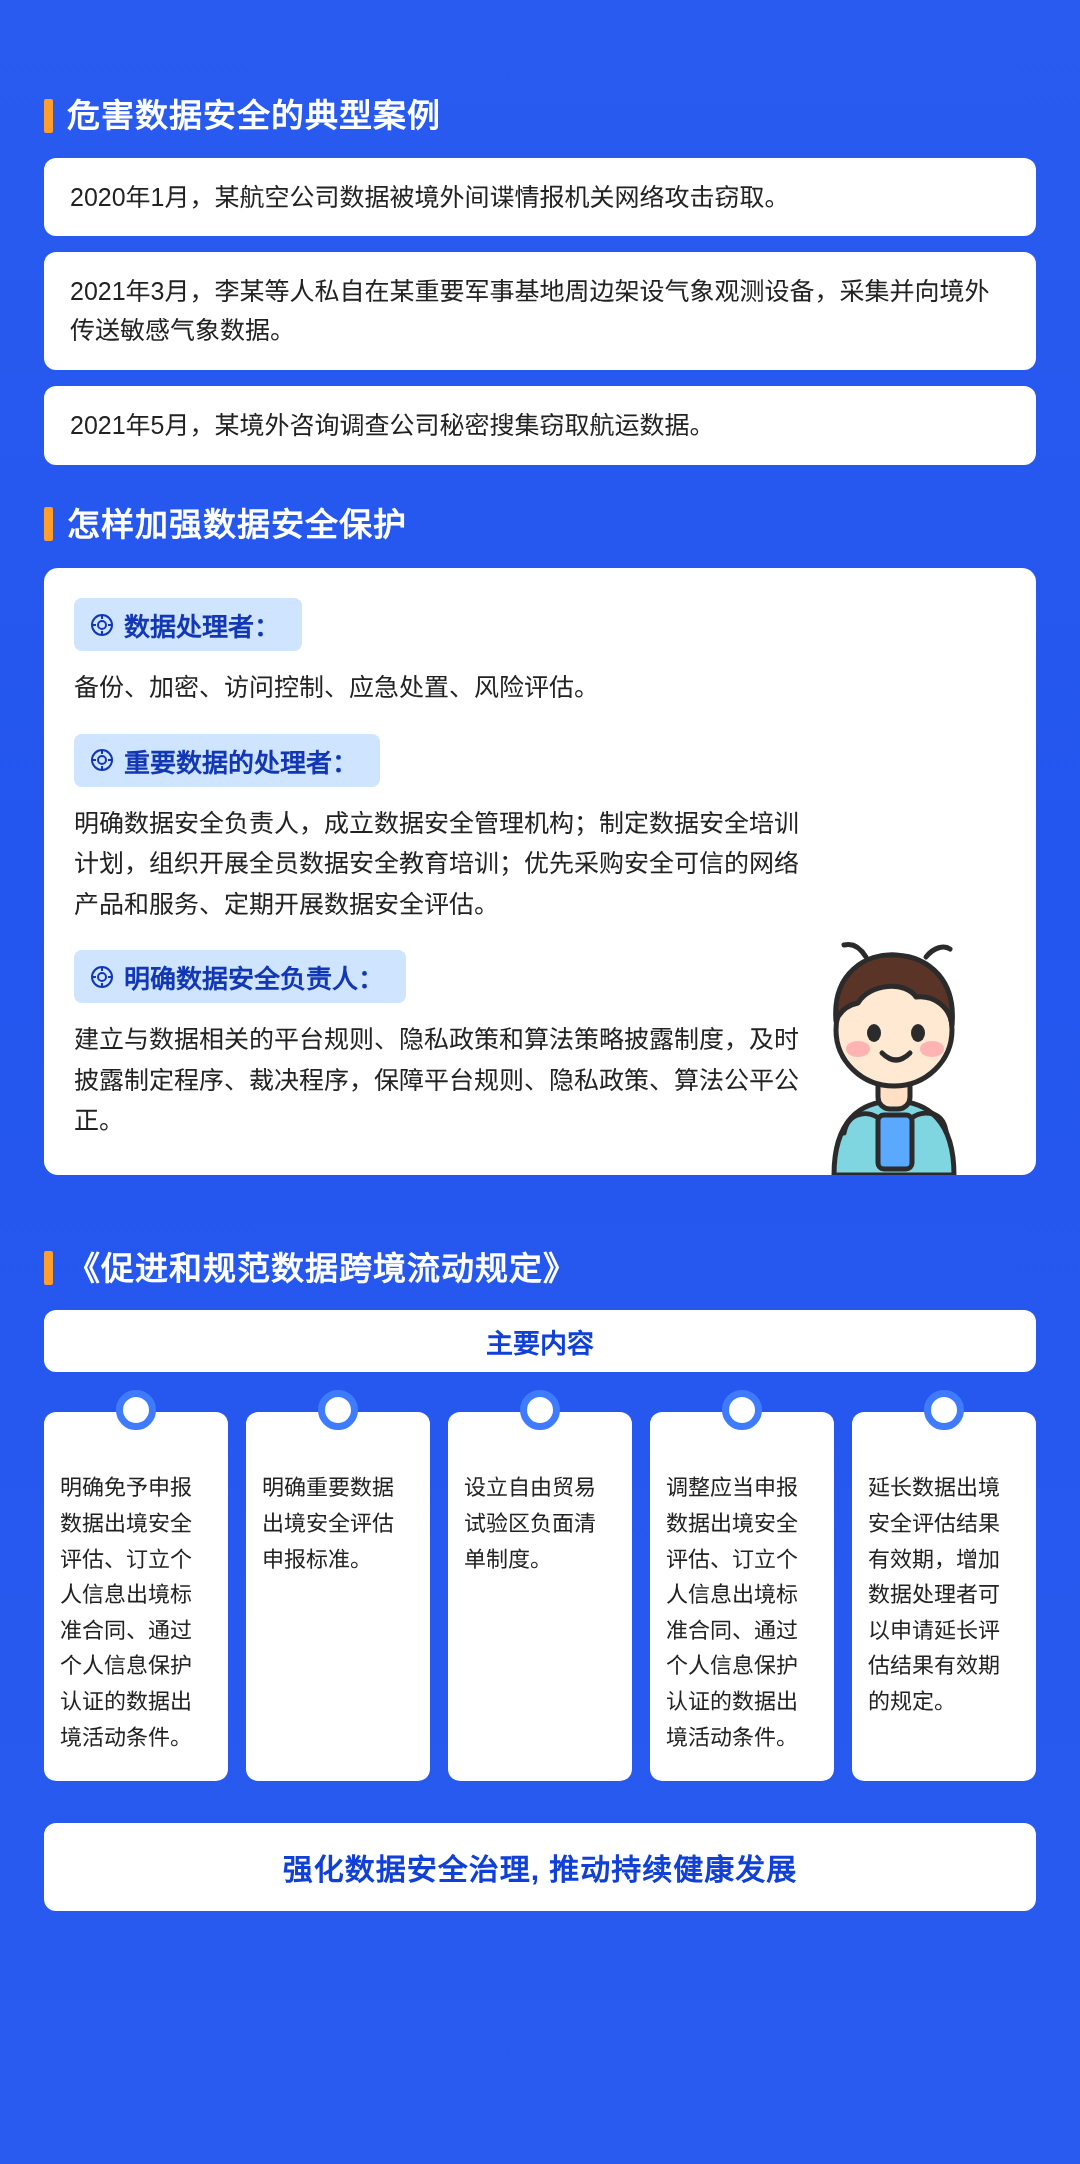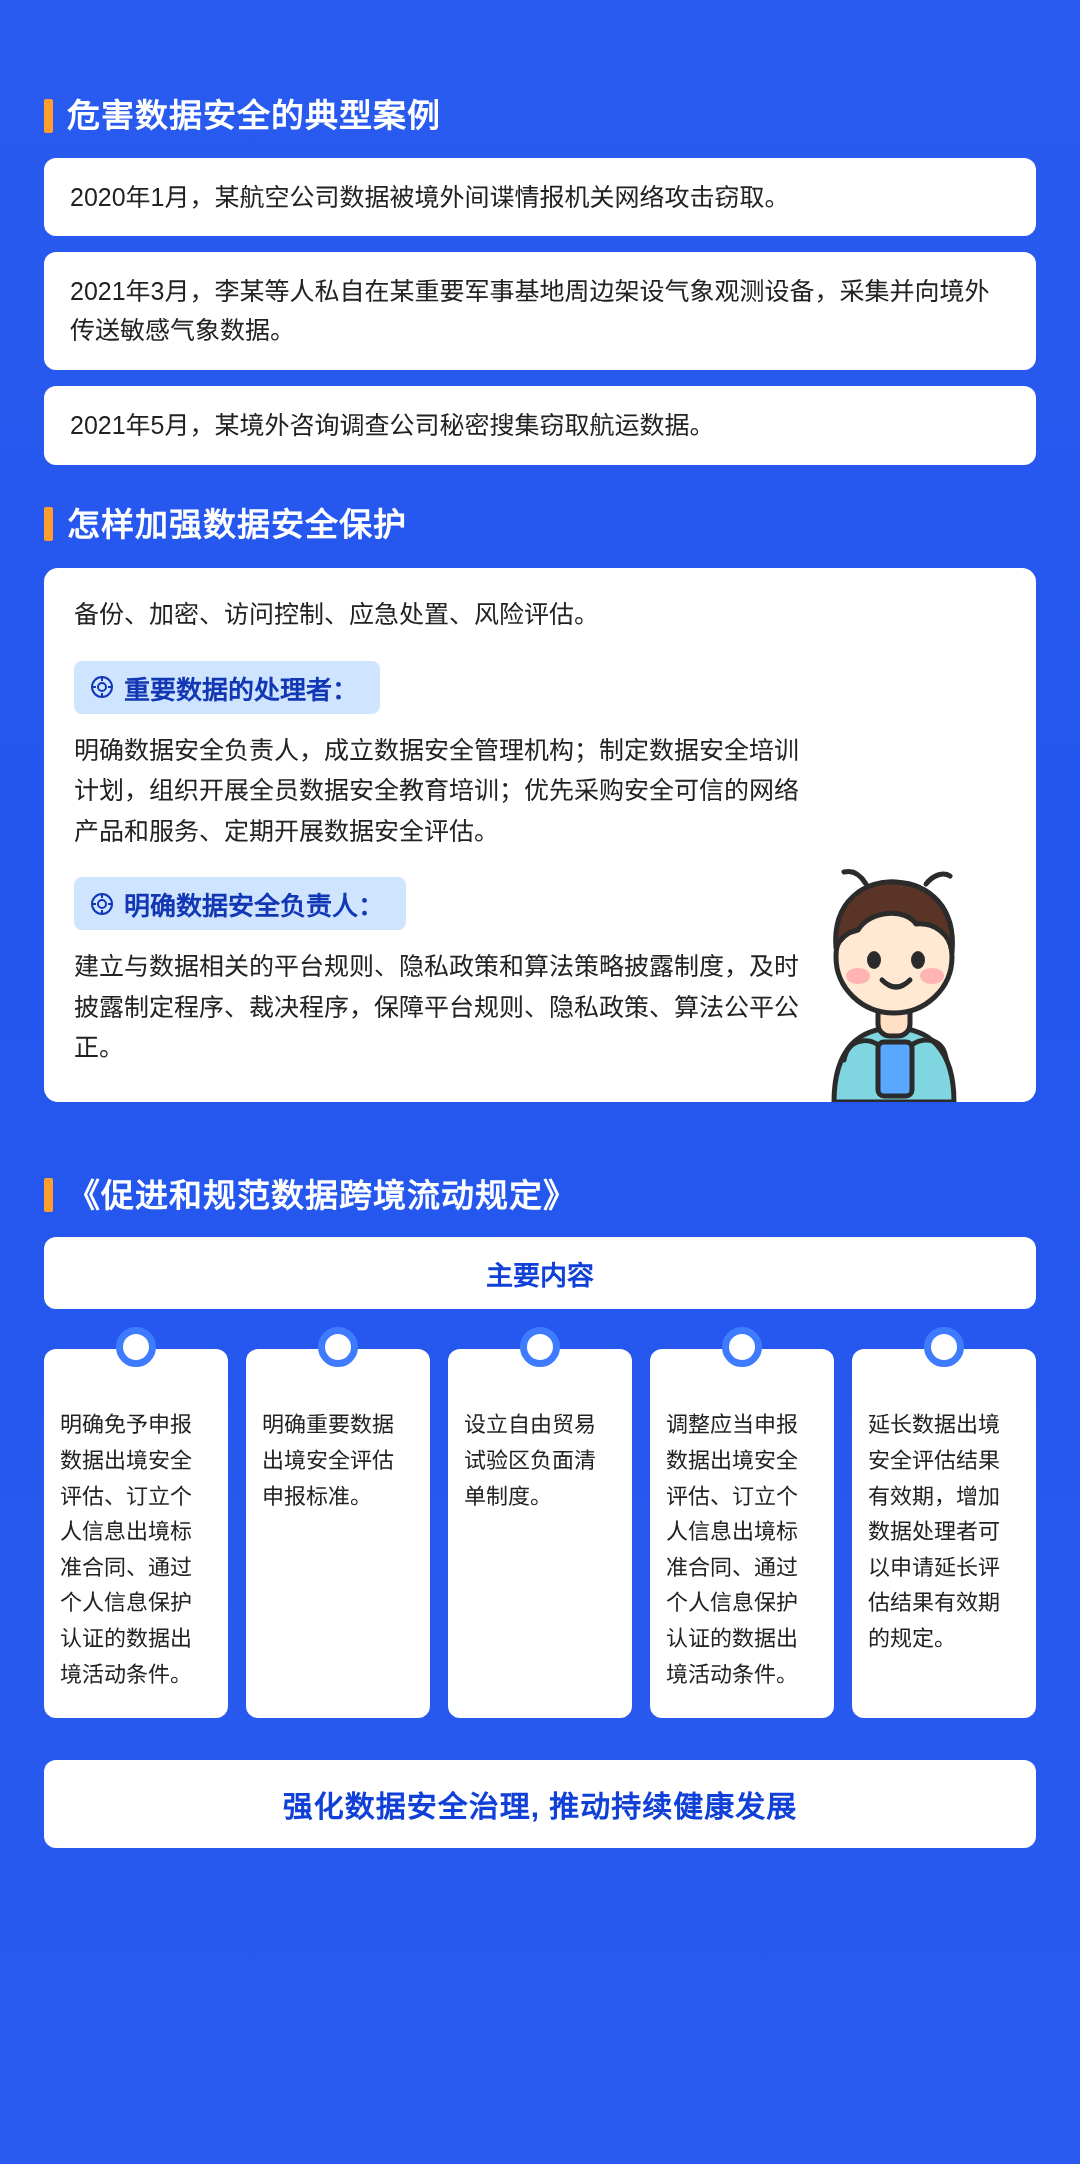--- a/index.html
+++ b/index.html
@@ -110,21 +110,21 @@
     width: 240px;
     height: 250px;
   }
 
   
   .reg-wrap { margin-top: 34px; }
   .main-content-bar {
     margin-top: 22px;
     background: #ffffff;
     border-radius: 12px;
-    height: 72px;
+    height: 62px;
     display: flex;
     align-items: center;
     justify-content: center;
     font-size: 27px;
     font-weight: bold;
     color: #1140d8;
   }
 
   .cols {
     margin-top: 40px;
@@ -197,20 +197,33 @@
 
   <div class="gap-40"></div>
 
   <div class="section-head">
     <span class="head-bar"></span>
     <span class="head-text">怎样加强数据安全保护</span>
   </div>
 
   <div class="protect-card">
 
+    <div class="sub-label first">
+      <span class="gear">
+        <svg width="24" height="24" viewBox="0 0 24 24">
+          <circle cx="12" cy="12" r="10" fill="none" stroke="#1237b5" stroke-width="2"></circle>
+          <circle cx="12" cy="12" r="4" fill="none" stroke="#1237b5" stroke-width="2"></circle>
+          <line x1="12" y1="2" x2="12" y2="6" stroke="#1237b5" stroke-width="2"></line>
+          <line x1="12" y1="18" x2="12" y2="22" stroke="#1237b5" stroke-width="2"></line>
+          <line x1="2" y1="12" x2="6" y2="12" stroke="#1237b5" stroke-width="2"></line>
+          <line x1="18" y1="12" x2="22" y2="12" stroke="#1237b5" stroke-width="2"></line>
+        </svg>
+      </span>
+      <span>数据处理者：</span>
+    </div>
     <p class="para">备份、加密、访问控制、应急处置、风险评估。</p>
 
     <div class="sub-label">
       <span class="gear">
         <svg width="24" height="24" viewBox="0 0 24 24">
           <circle cx="12" cy="12" r="10" fill="none" stroke="#1237b5" stroke-width="2"></circle>
           <circle cx="12" cy="12" r="4" fill="none" stroke="#1237b5" stroke-width="2"></circle>
           <line x1="12" y1="2" x2="12" y2="6" stroke="#1237b5" stroke-width="2"></line>
           <line x1="12" y1="18" x2="12" y2="22" stroke="#1237b5" stroke-width="2"></line>
           <line x1="2" y1="12" x2="6" y2="12" stroke="#1237b5" stroke-width="2"></line>

